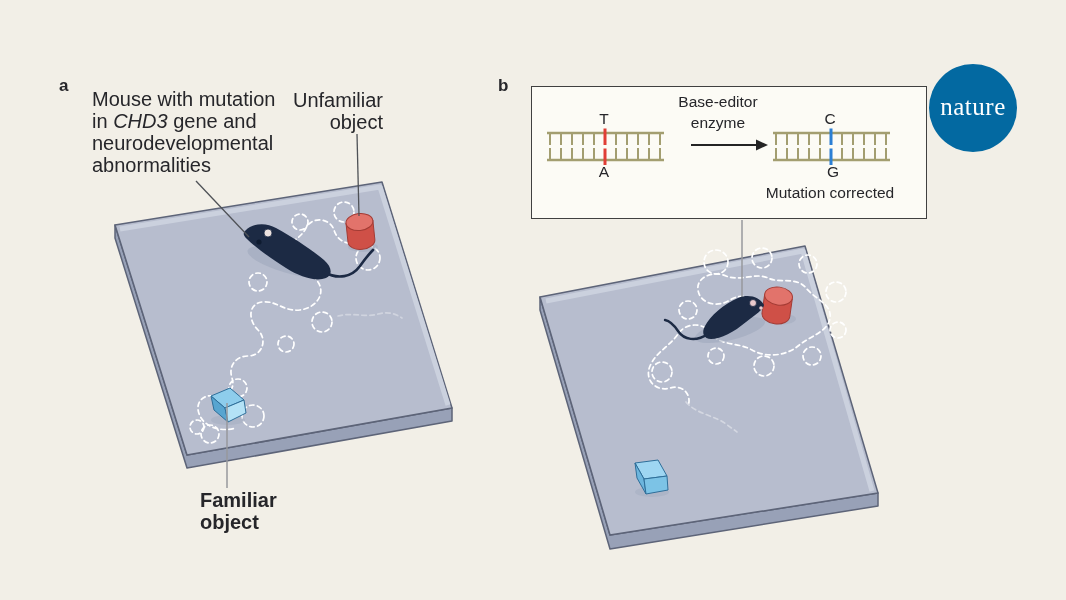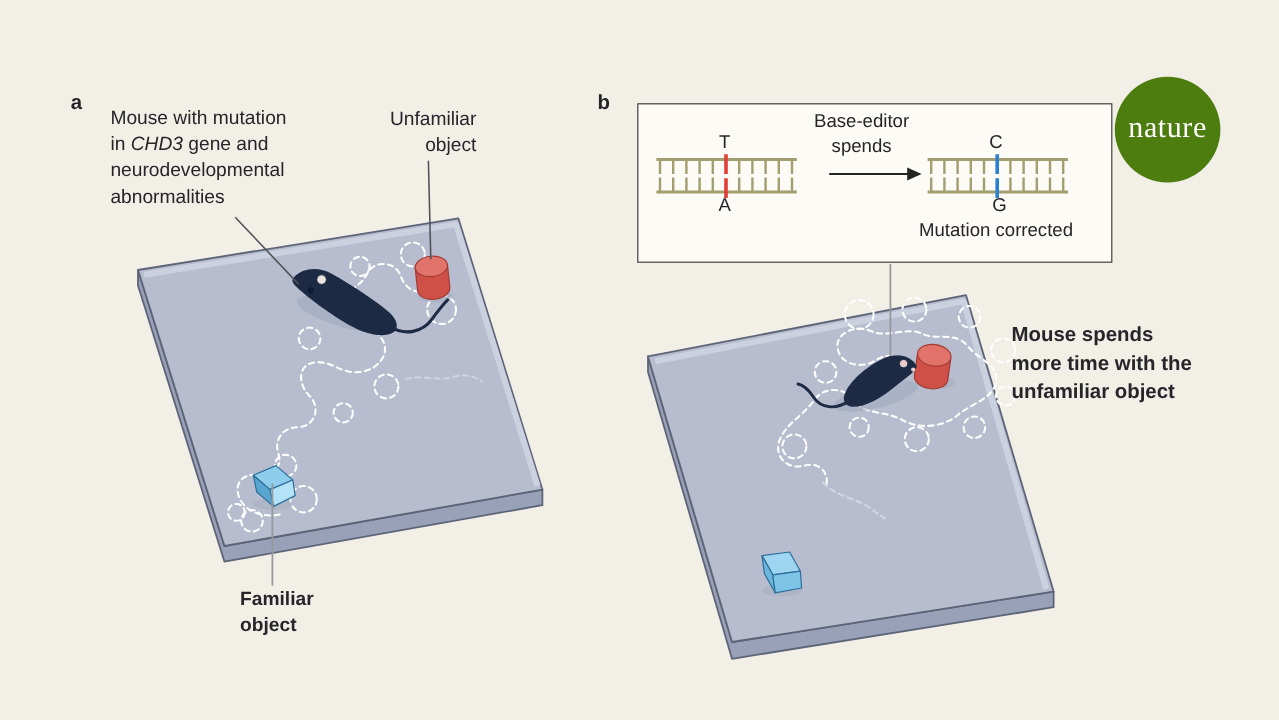--- a/index.html
+++ b/index.html
@@ -1,30 +1,30 @@
 <!DOCTYPE html>
 <html><head>
 <meta charset="utf-8">
 <style>
   html,body{margin:0;padding:0;}
   body{font-family:"Liberation Sans","DejaVu Sans",sans-serif;}
   .canvas{position:relative;width:1066px;height:600px;background:#f2efe7;overflow:hidden;}
   .canvas svg{position:absolute;left:0;top:0;z-index:2;}
   .txt{position:absolute;color:#26262a;white-space:pre-line;z-index:3;}
   .panel-letter{font-weight:bold;font-size:17px;}
-  .label{font-size:16px;line-height:22px;}
+  .label{font-size:20px;line-height:22px;}
   .label i{font-style:italic;margin-top:44px;}
   .right{text-align:right;}
   .center{text-align:center;}
   .bold-note{font-weight:bold;font-size:17px;line-height:24px;}
   .base-letter{font-size:15.5px;width:22px;text-align:center;}
   .dna-box{position:absolute;left:531px;top:86px;width:394px;height:131px;
            background:#fcfbf5;border:1.5px solid #404040;z-index:1;}
   .nature-logo{position:absolute;left:929px;top:64px;width:88px;height:88px;border-radius:50%;
-               background:#4d7c0f;z-index:3;display:flex;align-items:center;justify-content:center;}
+               background:#0369a1;z-index:3;display:flex;align-items:center;justify-content:center;}
   .nature-logo span{font-family:"Liberation Serif","DejaVu Serif",serif;color:#ffffff;
                     font-size:25px;letter-spacing:0.5px;padding-bottom:2px;}
 </style>
 </head>
 <body>
 
 <div class="canvas">
 
   <div class="dna-box"></div>
 
@@ -154,35 +154,32 @@
     </g>
   </svg>
 
   <div class="txt panel-letter" style="left:59px;top:76px;">a</div>
 
   <div class="txt label" style="left:92px;top:88px;width:205px;"><span>Mouse with mutation
 in </span><i>CHD3</i><span> gene and
 neurodevelopmental
 abnormalities</span></div>
 
-  <div class="txt label right" style="left:277px;top:89px;width:120px;">Unfamiliar
+  <div class="txt label right" style="left:263px;top:89px;width:120px;">Unfamiliar
 object</div>
 
   <div class="txt label" style="left:200px;top:489px;width:110px;font-weight:bold;">Familiar
 object</div>
 
   <div class="txt panel-letter" style="left:498px;top:76px;">b</div>
 
   <div class="txt label center" style="left:652px;top:91px;width:132px;line-height:21px;font-size:15.5px;">Base-editor
-spends</div>
+enzyme</div>
 
   <div class="txt base-letter" style="left:593px;top:110px;">T</div>
   <div class="txt base-letter" style="left:593px;top:163px;">A</div>
   <div class="txt base-letter" style="left:819px;top:110px;">C</div>
   <div class="txt base-letter" style="left:822px;top:163px;">G</div>
 
   <div class="txt center" style="left:740px;top:184px;width:180px;font-size:15.5px;text-align:center;">Mutation corrected</div>
 
-  <div class="txt bold-note" style="left:843px;top:267px;width:195px;">Mouse spends
-more time with the
-unfamiliar object</div>
 
 </div>
 
 </body></html>

